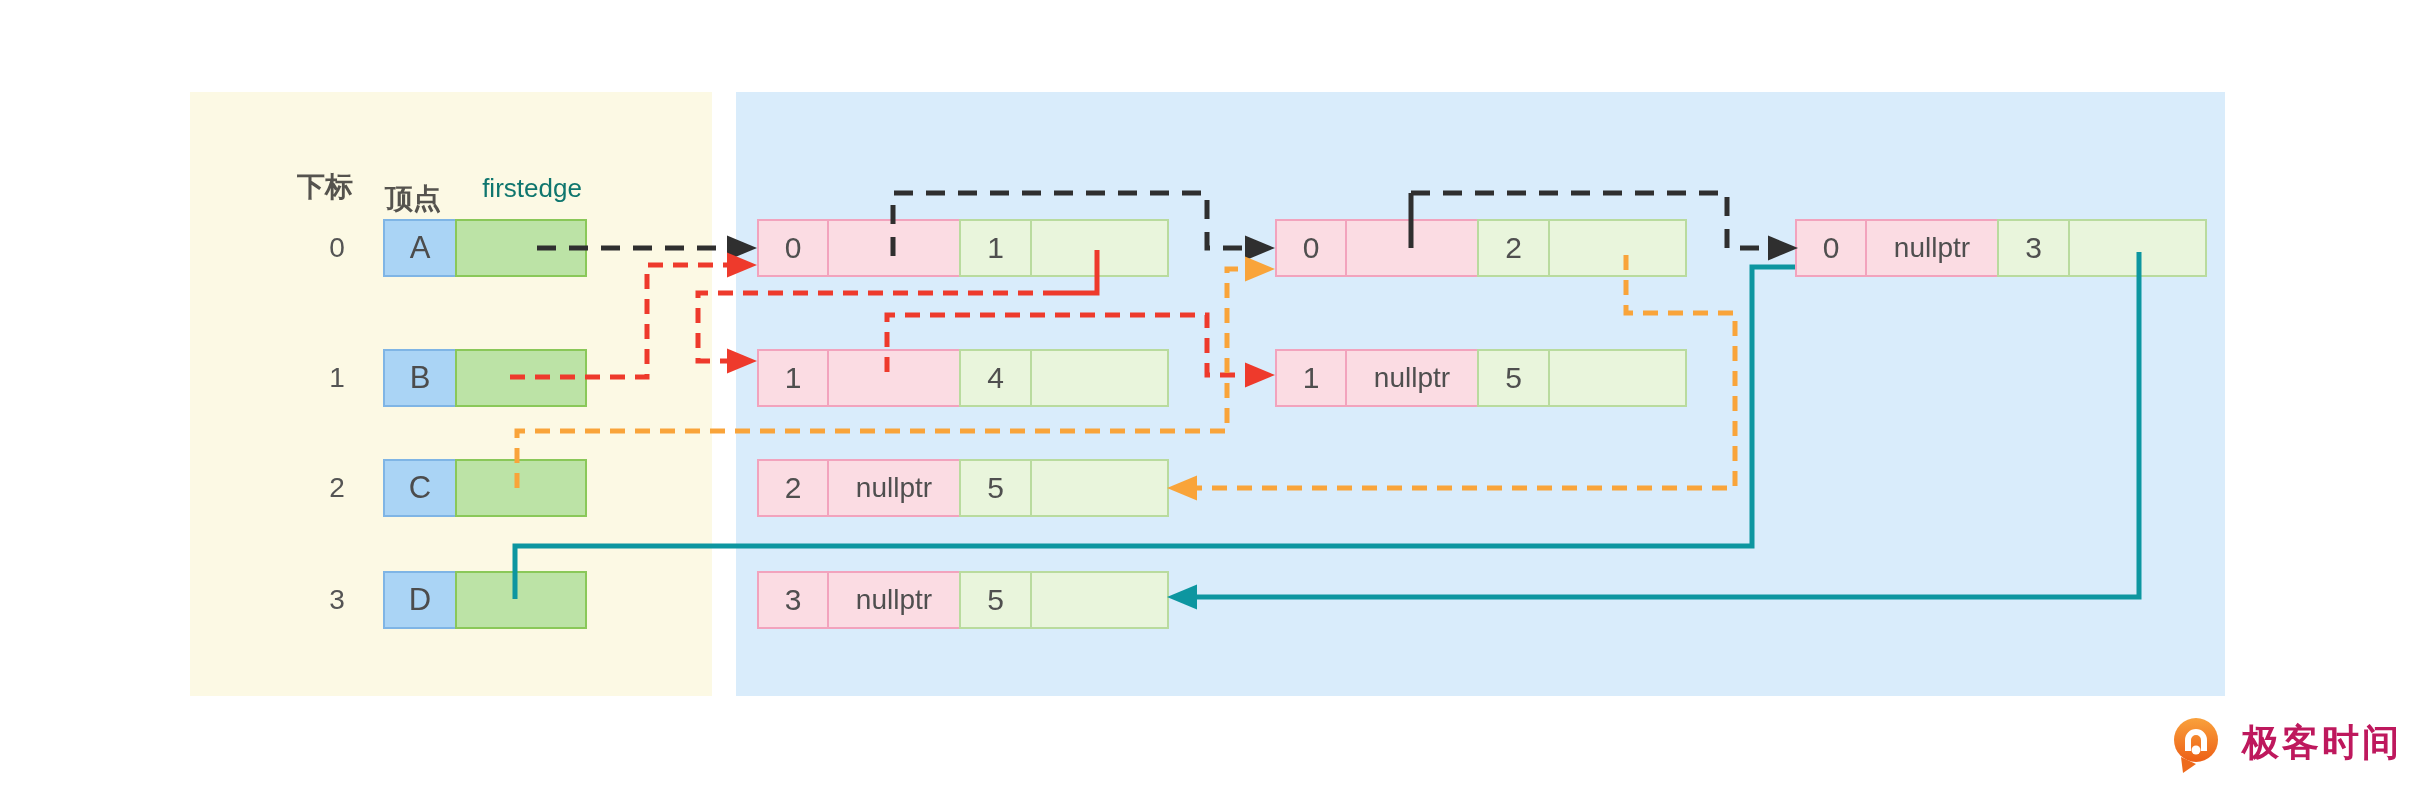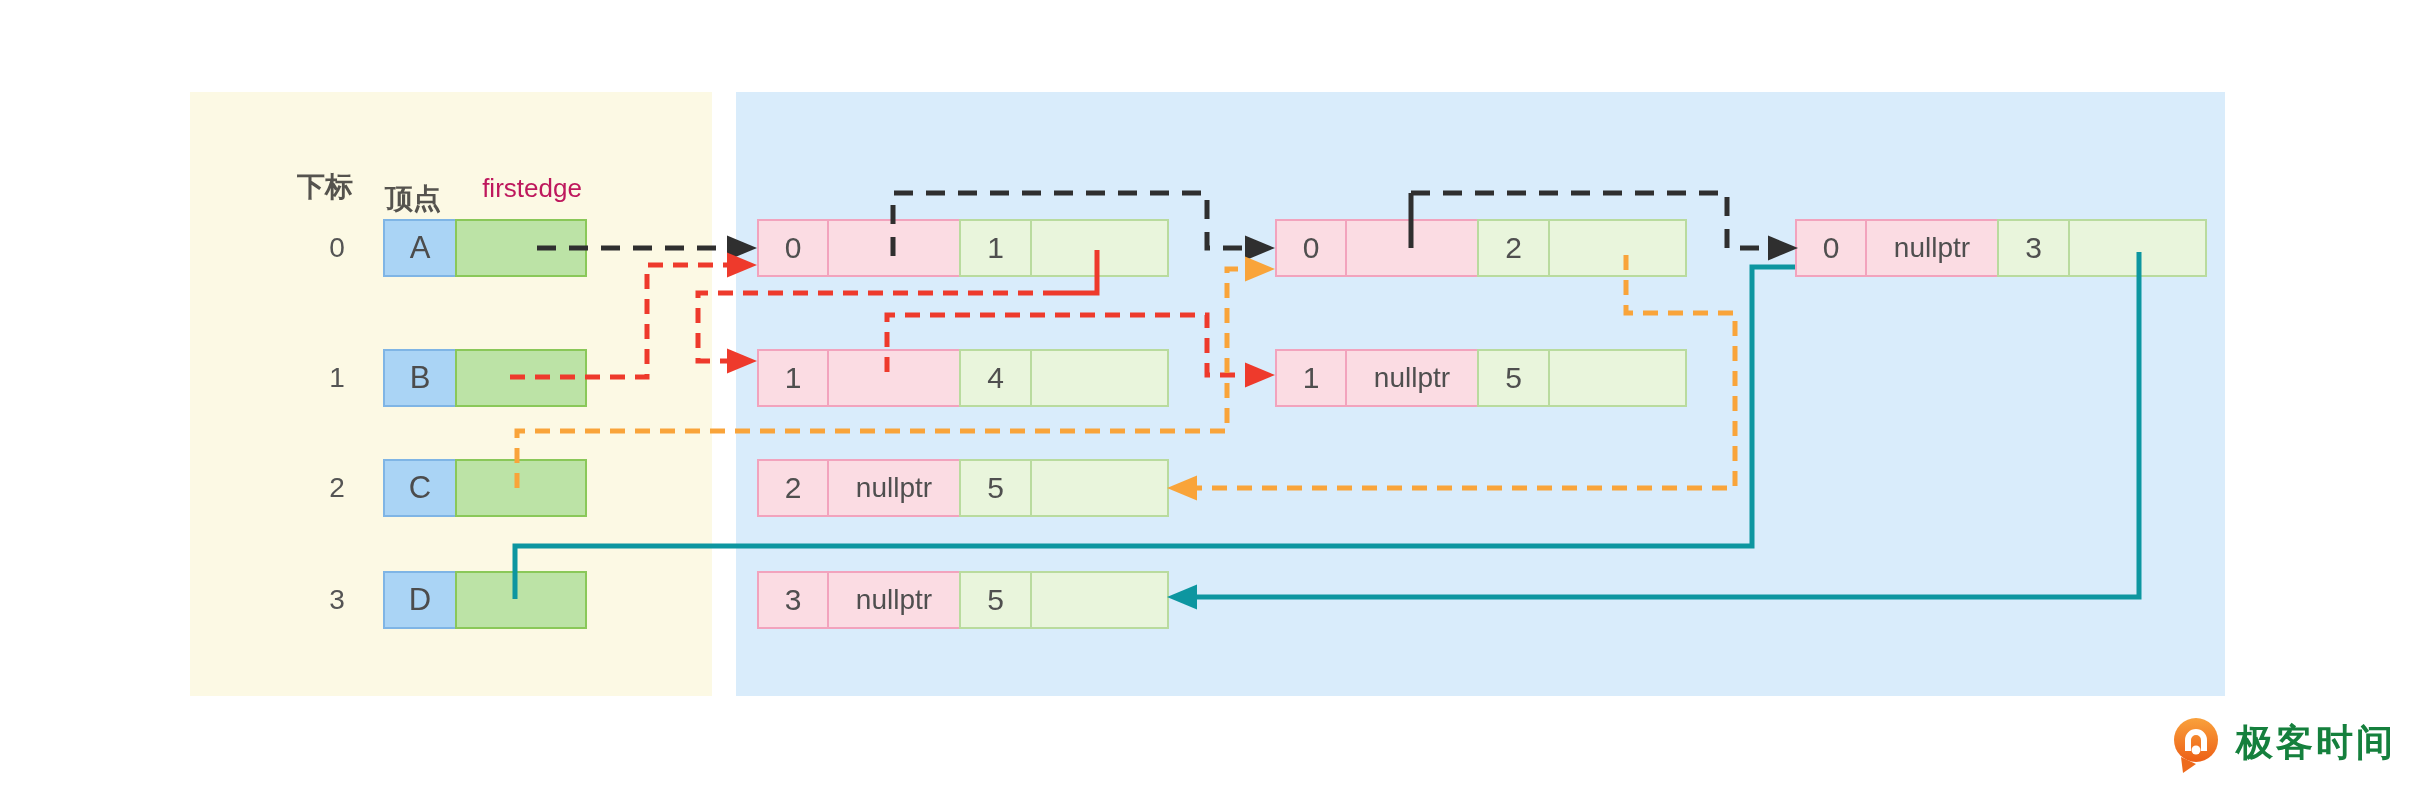--- a/index.html
+++ b/index.html
@@ -7,33 +7,33 @@
   #canvas{position:relative;width:2428px;height:792px;background:#ffffff;overflow:hidden;}
   .panel{position:absolute;top:92px;height:604px;}
   .cellbox{position:absolute;box-sizing:border-box;display:flex;align-items:center;justify-content:center;
            font-size:30px;color:#4f4f4f;}
   .hdr{position:absolute;display:flex;align-items:center;justify-content:center;color:#55534e;}
   .idx{position:absolute;display:flex;align-items:center;justify-content:center;
        font-size:28px;color:#545454;}
   .vletter{font-size:31px;color:#4c4c4c;}
   #arrow-layer{position:absolute;left:0;top:0;pointer-events:none;}
   #logo{position:absolute;left:2166px;top:712px;display:flex;align-items:center;}
-  #logo-text{font-size:37px;font-weight:700;color:#15803d;letter-spacing:3px;margin-left:10px;}
+  #logo-text{font-size:37px;font-weight:700;color:#be185d;letter-spacing:3px;margin-left:16px;}
 </style>
 </head>
 <body>
 
 <div id="canvas">
 
   <div class="panel" id="panel-left" style="left: 190px; width: 522px; background: rgb(252, 249, 228);"></div>
   <div class="panel" id="panel-right" style="left: 736px; width: 1489px; background: rgb(217, 236, 251);"></div>
 
   <div class="hdr" style="left:288px;top:170px;width:74px;height:34px;font-size:28px;font-weight:700;">下标</div>
   <div class="hdr" style="left:376px;top:182px;width:74px;height:34px;font-size:28px;font-weight:700;">顶点</div>
-  <div class="hdr" style="left:477px;top:173px;width:110px;height:30px;font-size:26px;font-weight:400;color:#be185d;">firstedge</div>
+  <div class="hdr" style="left:477px;top:173px;width:110px;height:30px;font-size:26px;font-weight:400;color:#0f766e;">firstedge</div>
 
   <div id="vertex-rows">
       <div class="idx" style="left: 300px; top: 219px; width: 74px; height: 58px;">0</div>
       <div class="cellbox vletter" style="left: 383px; top: 219px; width: 74px; height: 58px; background: rgb(170, 212, 245); border: 2px solid rgb(127, 181, 229);">A</div>
       <div class="cellbox" style="left: 455px; top: 219px; width: 132px; height: 58px; background: rgb(188, 227, 166); border: 2px solid rgb(138, 200, 89);"></div>
       <div class="idx" style="left: 300px; top: 349px; width: 74px; height: 58px;">1</div>
       <div class="cellbox vletter" style="left: 383px; top: 349px; width: 74px; height: 58px; background: rgb(170, 212, 245); border: 2px solid rgb(127, 181, 229);">B</div>
       <div class="cellbox" style="left: 455px; top: 349px; width: 132px; height: 58px; background: rgb(188, 227, 166); border: 2px solid rgb(138, 200, 89);"></div>
       <div class="idx" style="left: 300px; top: 459px; width: 74px; height: 58px;">2</div>
       <div class="cellbox vletter" style="left: 383px; top: 459px; width: 74px; height: 58px; background: rgb(170, 212, 245); border: 2px solid rgb(127, 181, 229);">C</div>

